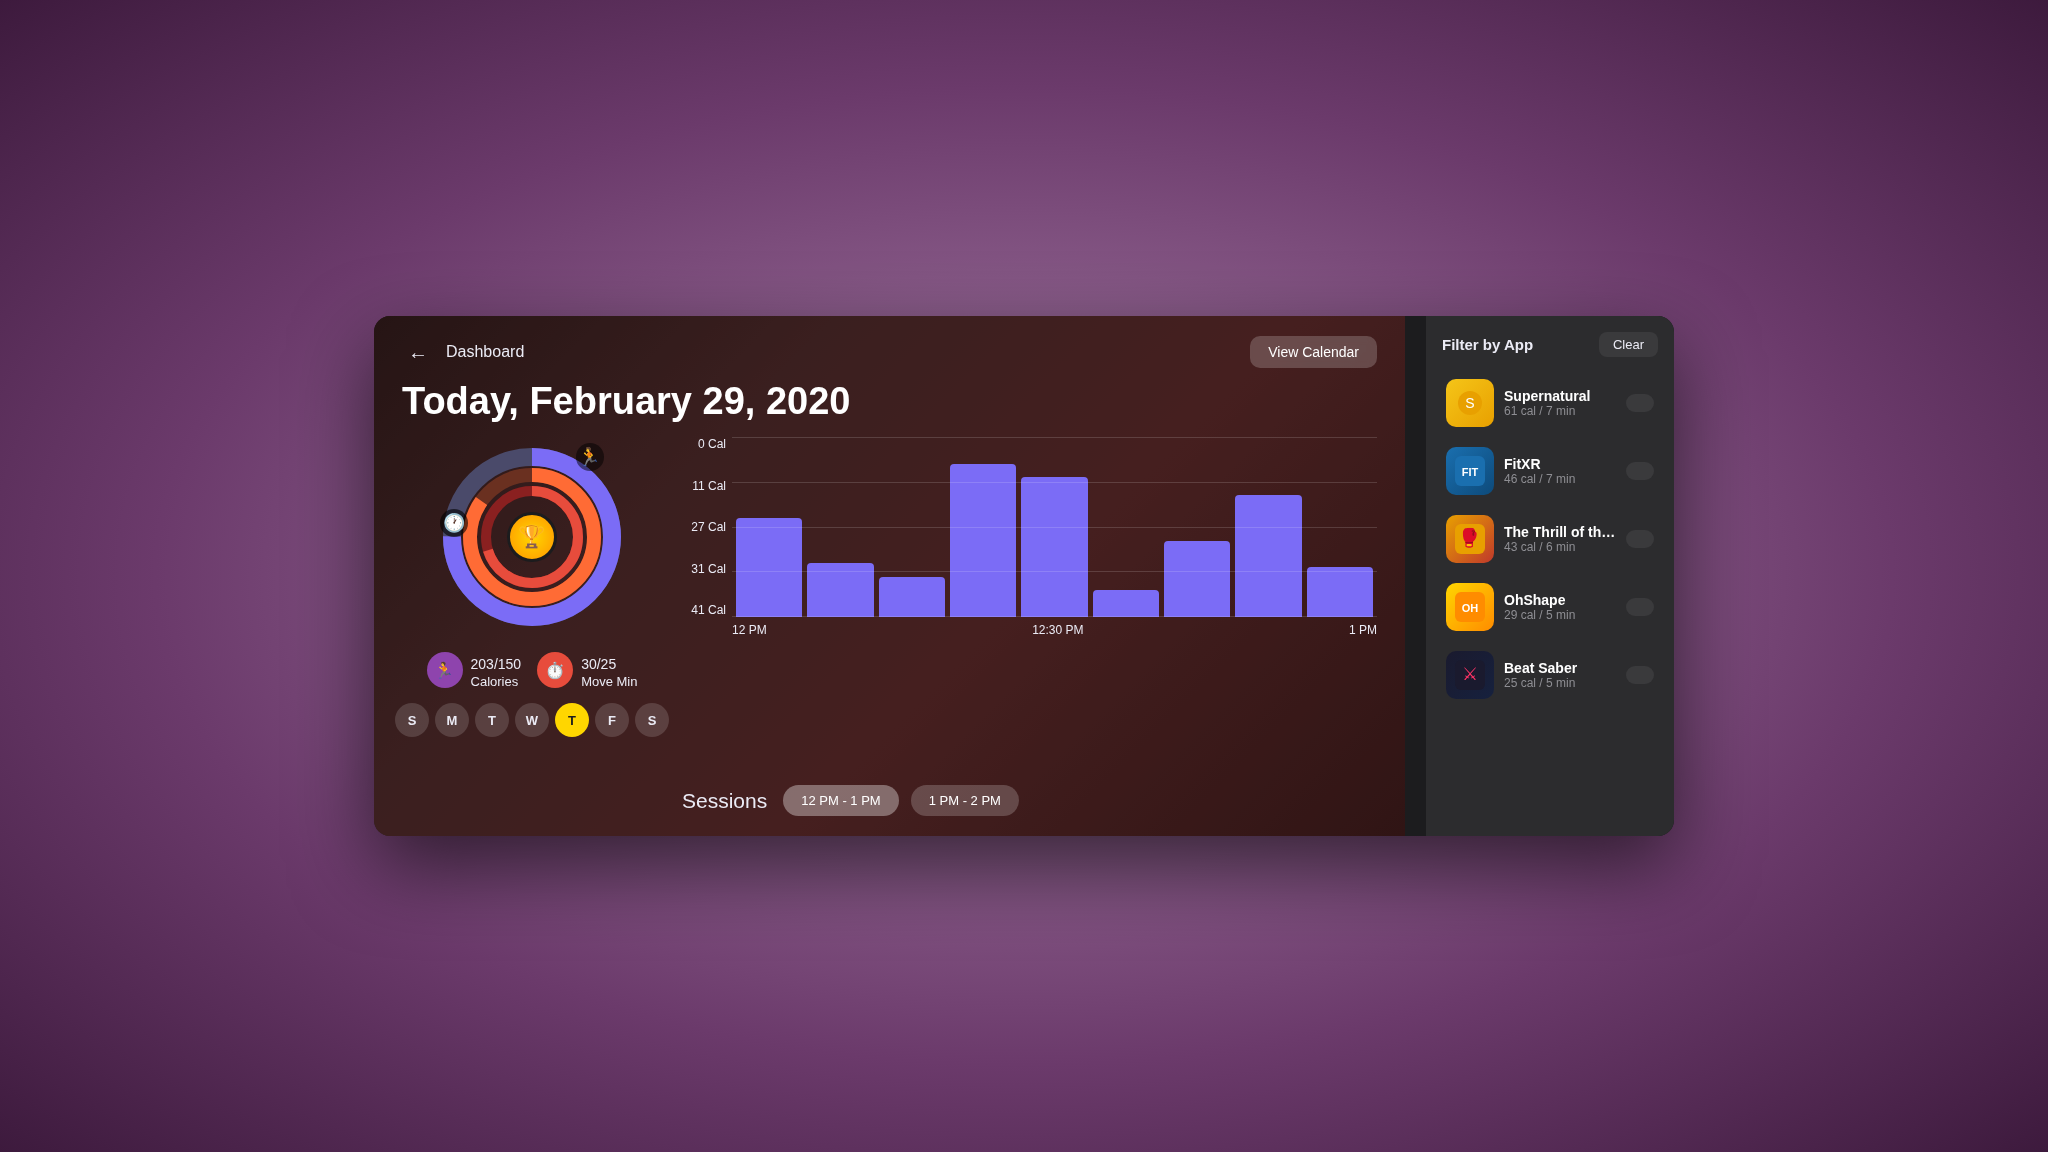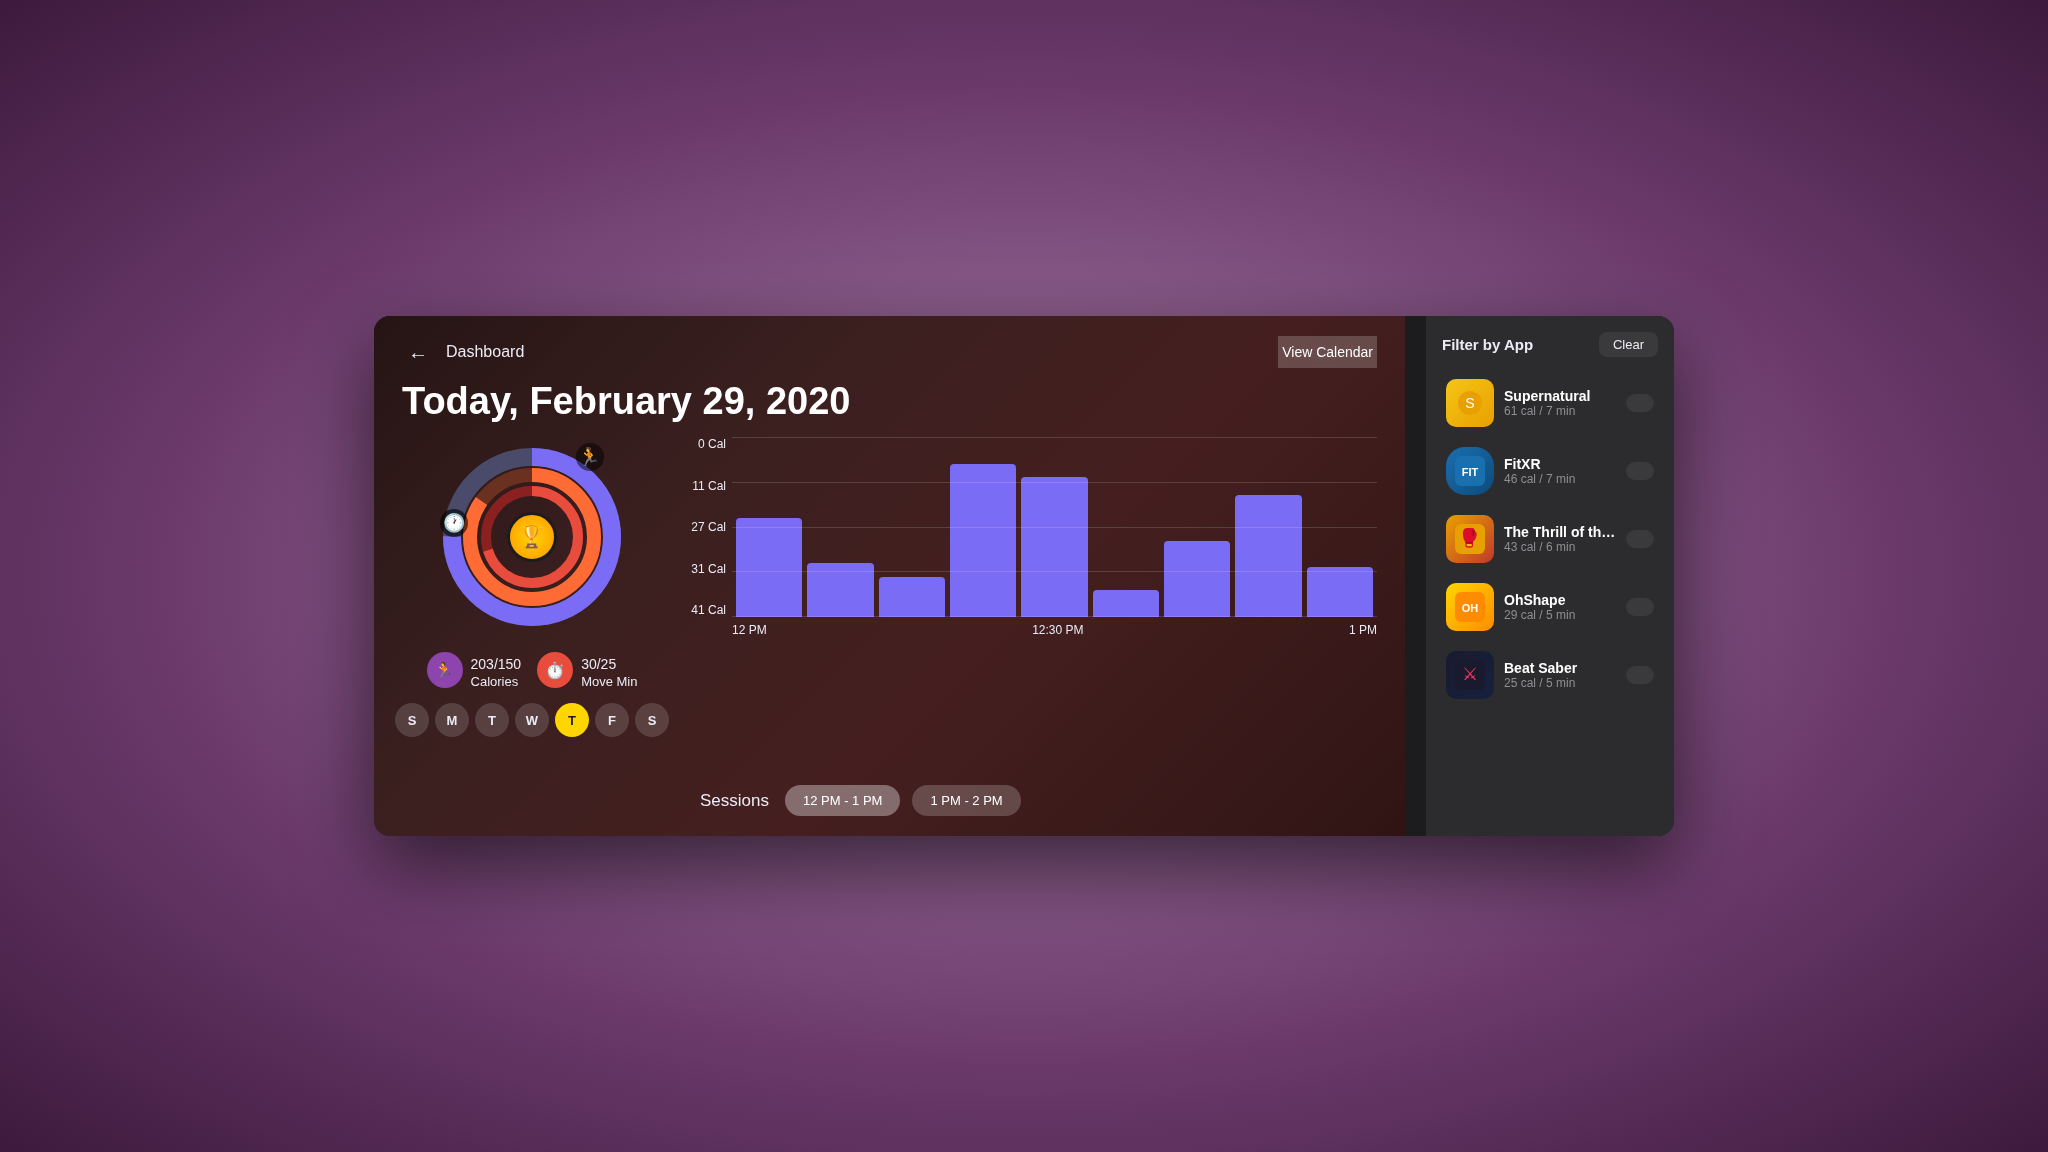--- a/index.html
+++ b/index.html
@@ -107,23 +107,23 @@
 
     .breadcrumb-label {
       color: #ebebf5;
       font-size: 16px;
       font-weight: 400;
     }
 
     .view-calendar-btn {
       background: rgba(255,255,255,0.2);
       border: none;
-      border-radius: 0;
+      border-radius: 10px;
       color: #ffffff;
-      padding: 8px 4px;
+      padding: 8px 18px;
       font-size: 14px;
       cursor: pointer;
       backdrop-filter: blur(4px);
     }
 
     .date-title {
       color: #ffffff;
       font-size: 38px;
       font-weight: 700;
       margin-bottom: 14px;
@@ -341,23 +341,22 @@
 
     .sessions-row {
       display: flex;
       align-items: center;
       gap: 12px;
       padding-top: 10px;
     }
 
     .sessions-label {
       color: #ebebf5;
-      font-size: 17px;
+      font-size: 21px;
       margin-right: 4px;
-      margin-left: 18px;
     }
 
     .session-btn {
       background: rgba(255,255,255,0.2);
       border: none;
       border-radius: 20px;
       color: #ffffff;
       padding: 8px 18px;
       font-size: 13px;
       cursor: pointer;
@@ -415,21 +414,21 @@
       border-radius: 10px;
       flex-shrink: 0;
       overflow: hidden;
       display: flex;
       align-items: center;
       justify-content: center;
       font-size: 22px;
     }
 
     .app-icon.supernatural { background: linear-gradient(135deg, #f5c518, #e8a000); }
-    .app-icon.fitxr { background: linear-gradient(135deg, #1a6faf, #0d4a7a); border-radius: 19px; }
+    .app-icon.fitxr { background: linear-gradient(135deg, #1a6faf, #0d4a7a); }
     .app-icon.thrill { background: linear-gradient(135deg, #e8a000, #c0392b); }
     .app-icon.ohshape { background: linear-gradient(135deg, #ffd600, #ff8c00); }
     .app-icon.beatsaber { background: linear-gradient(135deg, #1a1a2e, #16213e); }
 
     .app-info {
       flex: 1;
       min-width: 0;
     }
 
     .app-name {

